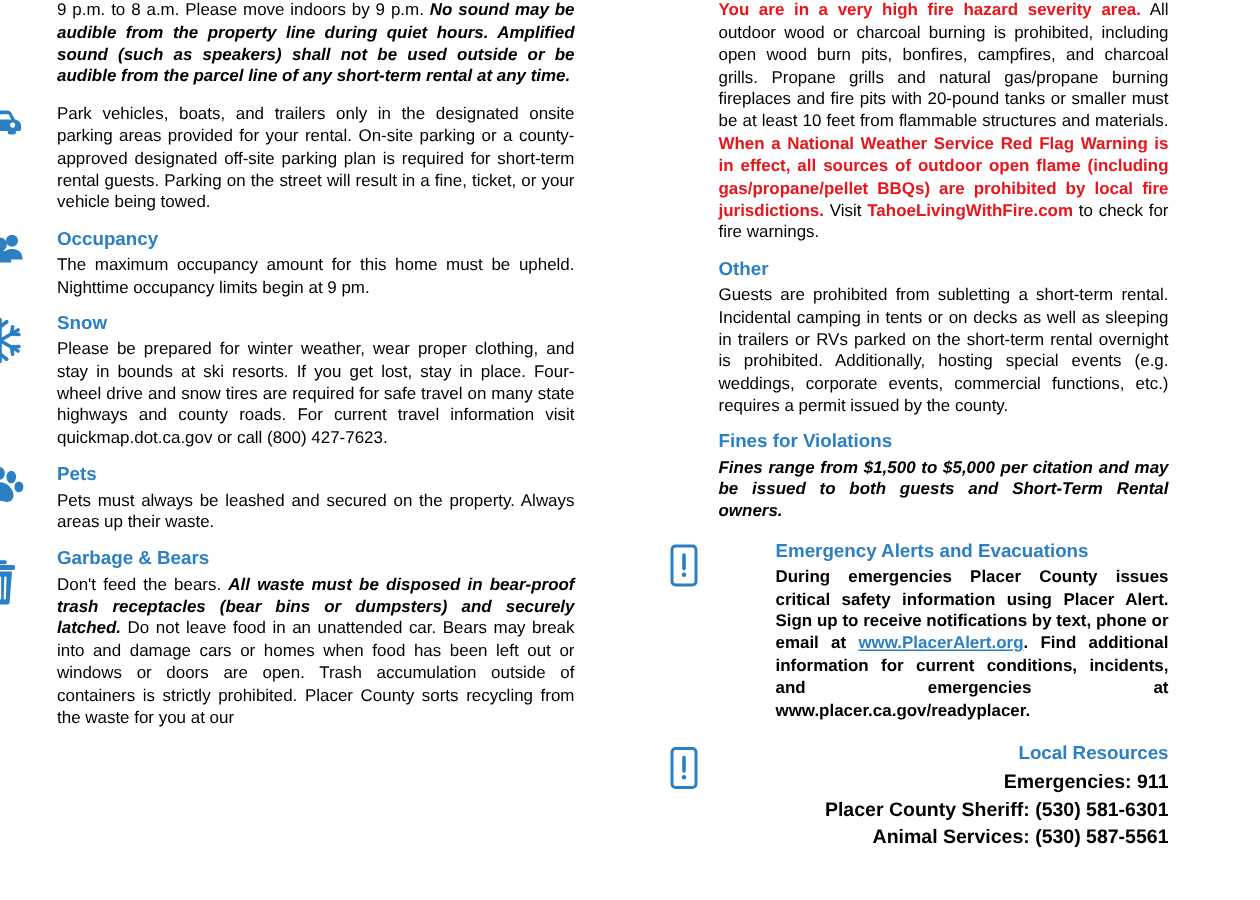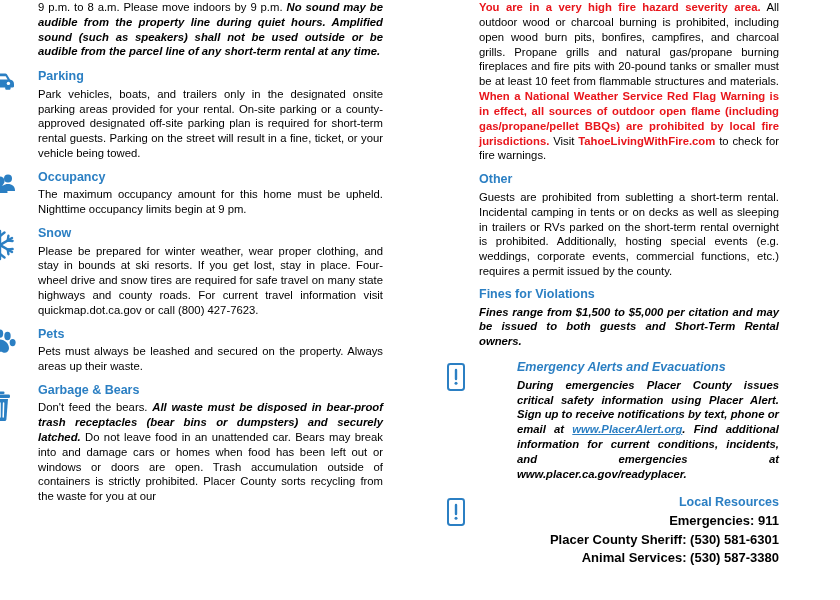--- a/index.html
+++ b/index.html
@@ -137,21 +137,20 @@
     <div class="section">
       <div class="icon-col">
         <svg width="34" height="20" viewBox="0 0 34 20">
           <path d="M3 13 C3 10 5 9 7 8.6 L9.5 4.2 C10.2 3 11.3 2.6 12.6 2.6 L21.4 2.6 C22.7 2.6 23.8 3 24.5 4.2 L27 8.6 C29 9 31 10 31 13 L31 15.2 C31 16 30.4 16.4 29.7 16.4 L27.6 16.4 L27.6 17.4 C27.6 18.2 27 18.7 26.2 18.7 L23.6 18.7 C22.8 18.7 22.2 18.2 22.2 17.4 L22.2 16.4 L11.8 16.4 L11.8 17.4 C11.8 18.2 11.2 18.7 10.4 18.7 L7.8 18.7 C7 18.7 6.4 18.2 6.4 17.4 L6.4 16.4 L4.3 16.4 C3.6 16.4 3 16 3 15.2 Z" fill="#2b7fc3"></path>
           <path d="M11.3 5.2 L22.7 5.2 L24.6 8.6 L9.4 8.6 Z" fill="#ffffff"></path>
           <circle cx="8.6" cy="12.4" r="1.7" fill="#ffffff"></circle>
           <circle cx="25.4" cy="12.4" r="1.7" fill="#ffffff"></circle>
         </svg>
       </div>
       <div class="body-col">
-        <h3 class="heading">Parking</h3>
         <p class="para">Park vehicles, boats, and trailers only in the designated onsite parking areas provided for your rental. On-site parking or a county-approved designated off-site parking plan is required for short-term rental guests. Parking on the street will result in a fine, ticket, or your vehicle being towed.</p>
       </div>
     </div>
 
     <div class="section">
       <div class="icon-col">
         <svg width="34" height="22" viewBox="0 0 34 22">
           <circle cx="9" cy="6.5" r="4" fill="#2b7fc3"></circle>
           <circle cx="25" cy="6.5" r="4" fill="#2b7fc3"></circle>
           <path d="M2 19 C2 14 5 12 9 12 C13 12 16 14 16 19 Z" fill="#2b7fc3"></path>
@@ -241,21 +240,21 @@
     <div class="section">
       <h3 class="heading">Other</h3>
       <p class="para">Guests are prohibited from subletting a short-term rental. Incidental camping in tents or on decks as well as sleeping in trailers or RVs parked on the short-term rental overnight is prohibited. Additionally, hosting special events (e.g. weddings, corporate events, commercial functions, etc.) requires a permit issued by the county.</p>
     </div>
 
     <div class="section">
       <h3 class="heading">Fines for Violations</h3>
       <p class="para italic-bold">Fines range from $1,500 to $5,000 per citation and may be issued to both guests and Short-Term Rental owners.</p>
     </div>
 
-    <div class="section with-alert-icon" style="margin-top:11px;font-style:italic;">
+    <div class="section with-alert-icon" style="margin-top:11px;">
       <div class="alert-icon-col">
         <svg width="26" height="30" viewBox="0 0 26 30">
           <rect x="5" y="2" width="16" height="26" rx="2.4" fill="none" stroke="#2b7fc3" stroke-width="2"></rect>
           <line x1="13" y1="8" x2="13" y2="17" stroke="#2b7fc3" stroke-width="2.4" stroke-linecap="round"></line>
           <circle cx="13" cy="21.2" r="1.5" fill="#2b7fc3"></circle>
         </svg>
       </div>
       <h3 class="heading">Emergency Alerts and Evacuations</h3>
       <p class="para bold"><span>During emergencies Placer County issues critical safety information using Placer Alert. Sign up to receive notifications by text, phone or email at </span><span class="blue-link">www.PlacerAlert.org</span><span>. Find additional information for current conditions, incidents, and emergencies at www.placer.ca.gov/readyplacer.</span></p>
     </div>
@@ -264,18 +263,18 @@
       <div class="alert-icon-col">
         <svg width="26" height="30" viewBox="0 0 26 30">
           <rect x="5" y="2" width="16" height="26" rx="2.4" fill="none" stroke="#2b7fc3" stroke-width="2"></rect>
           <line x1="13" y1="8" x2="13" y2="17" stroke="#2b7fc3" stroke-width="2.4" stroke-linecap="round"></line>
           <circle cx="13" cy="21.2" r="1.5" fill="#2b7fc3"></circle>
         </svg>
       </div>
       <h3 class="heading">Local Resources</h3>
       <p class="contact-line">Emergencies: 911</p>
       <p class="contact-line">Placer County Sheriff: (530) 581-6301</p>
-      <p class="contact-line">Animal Services: (530) 587-3380</p>
+      <p class="contact-line">Animal Services: (530) 587-5561</p>
     </div>
 
   </div>
 
 </div>
 
 </body></html>

